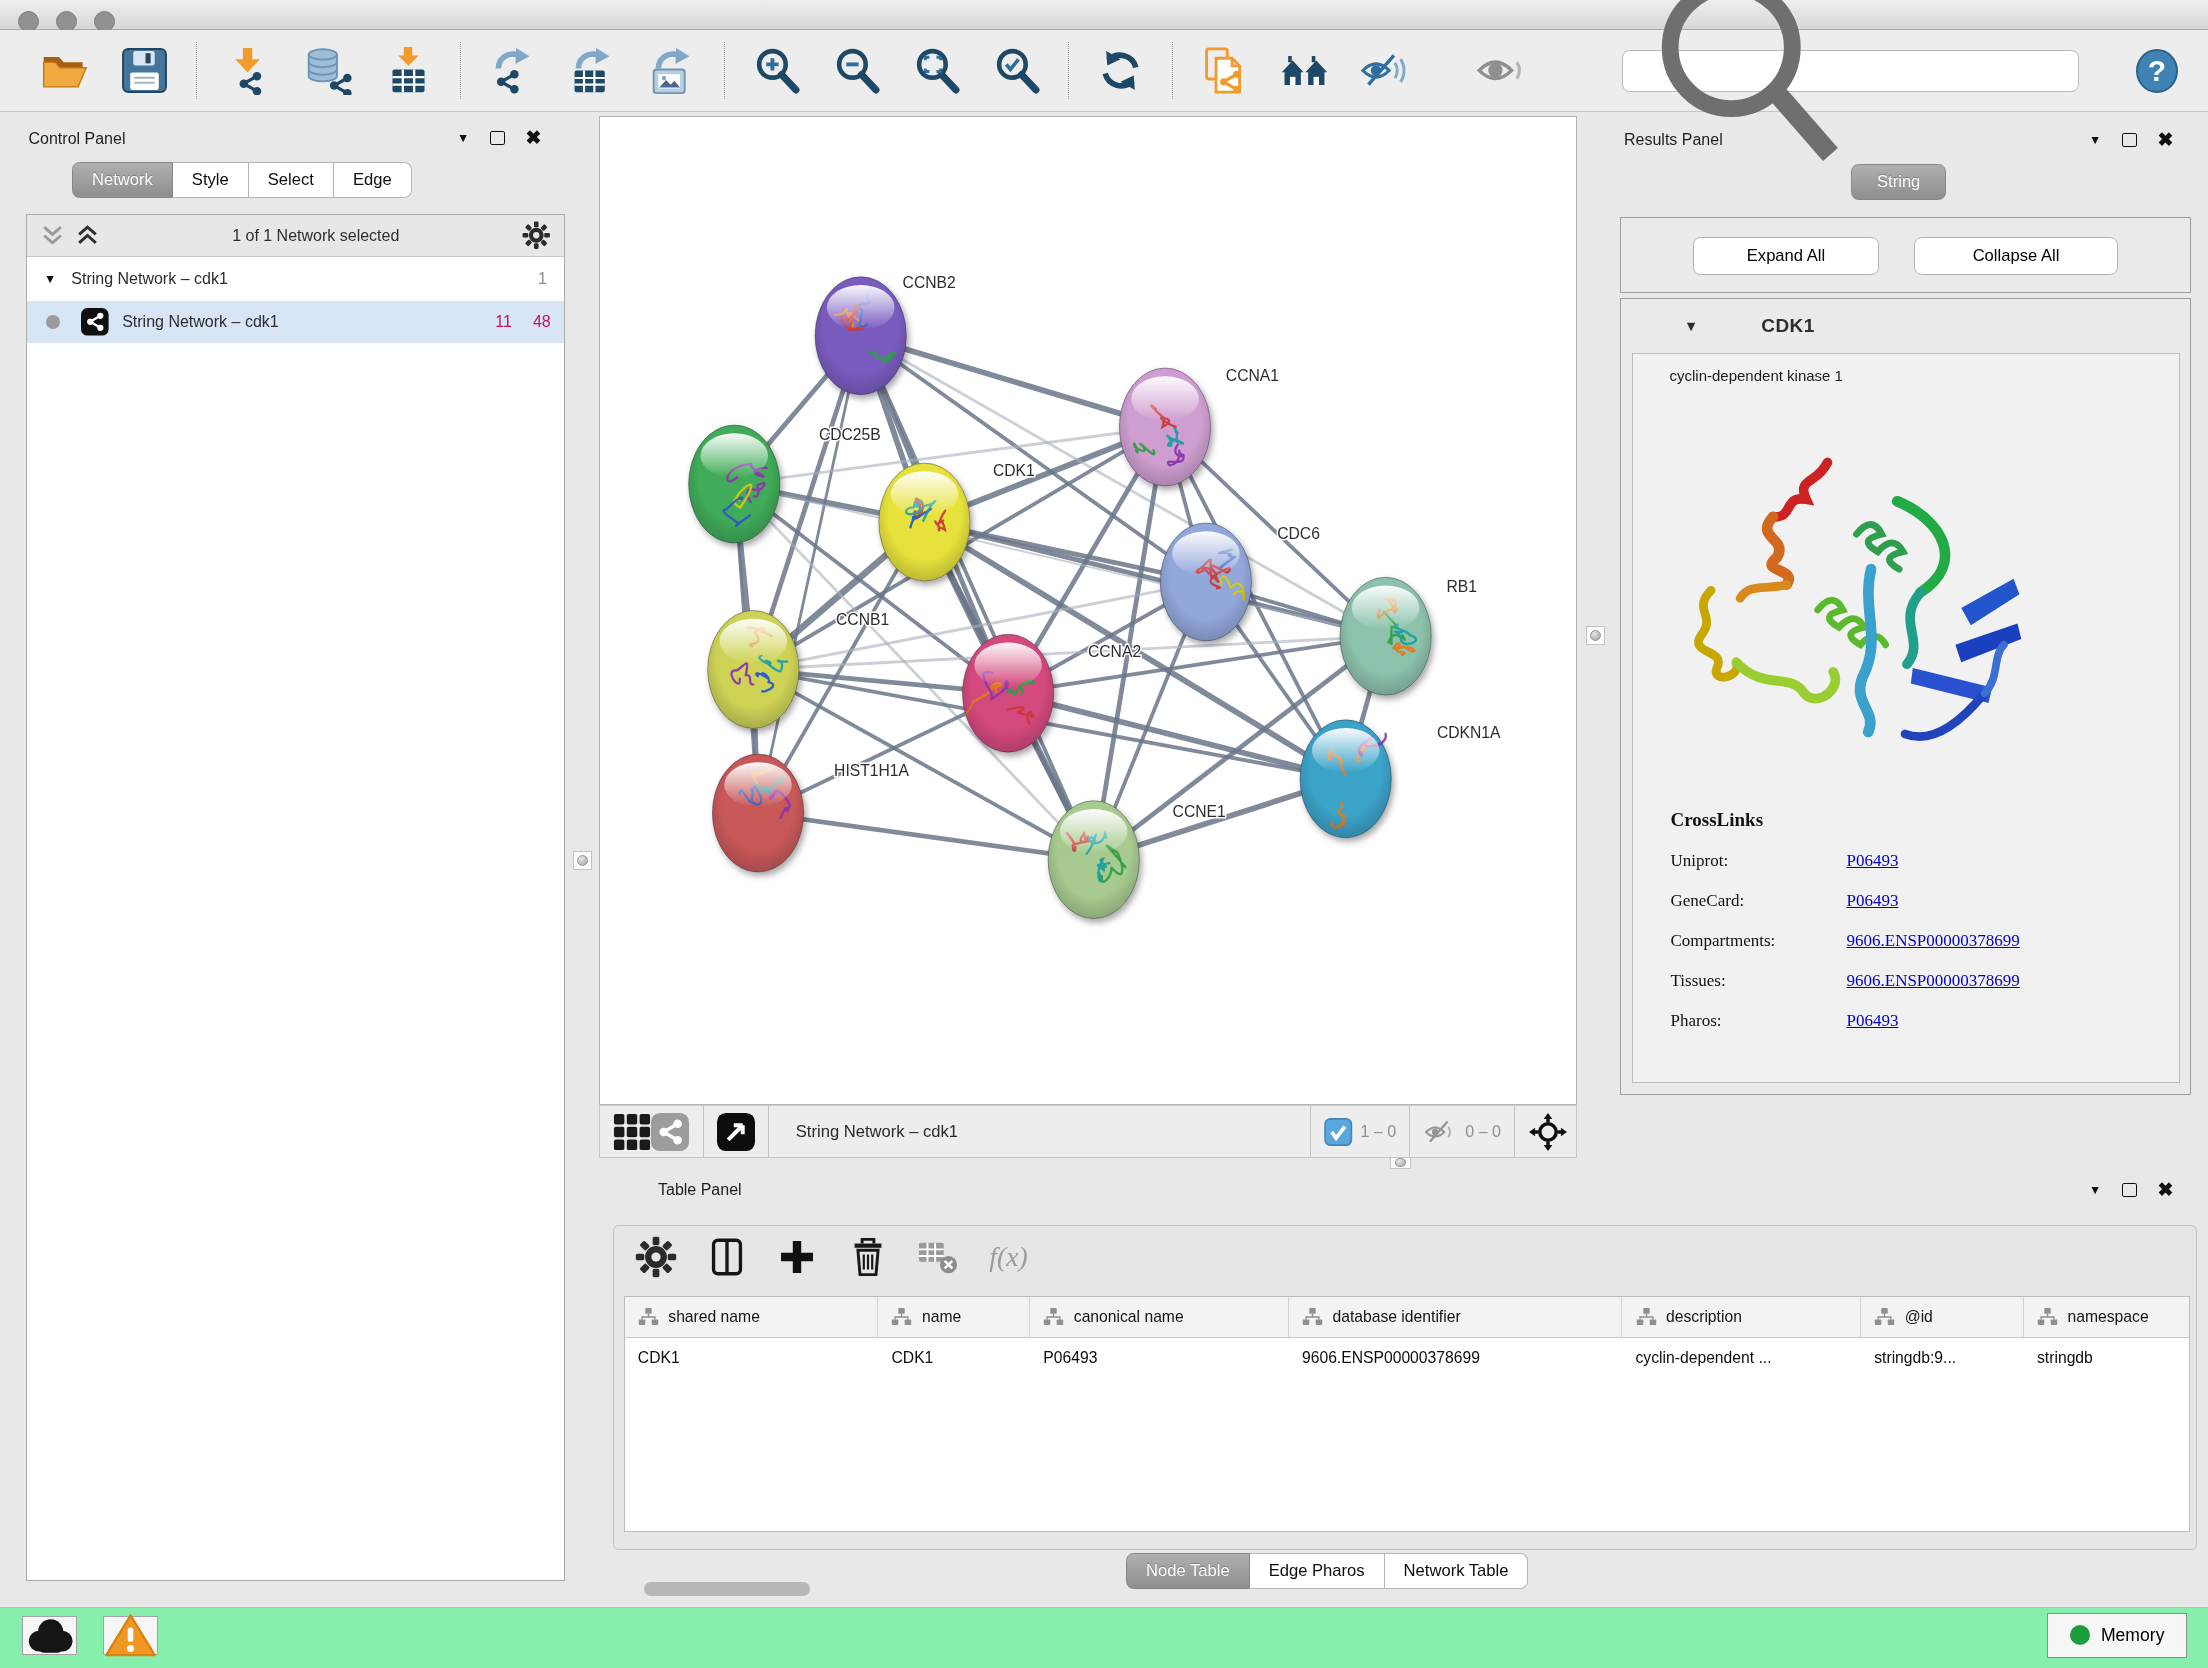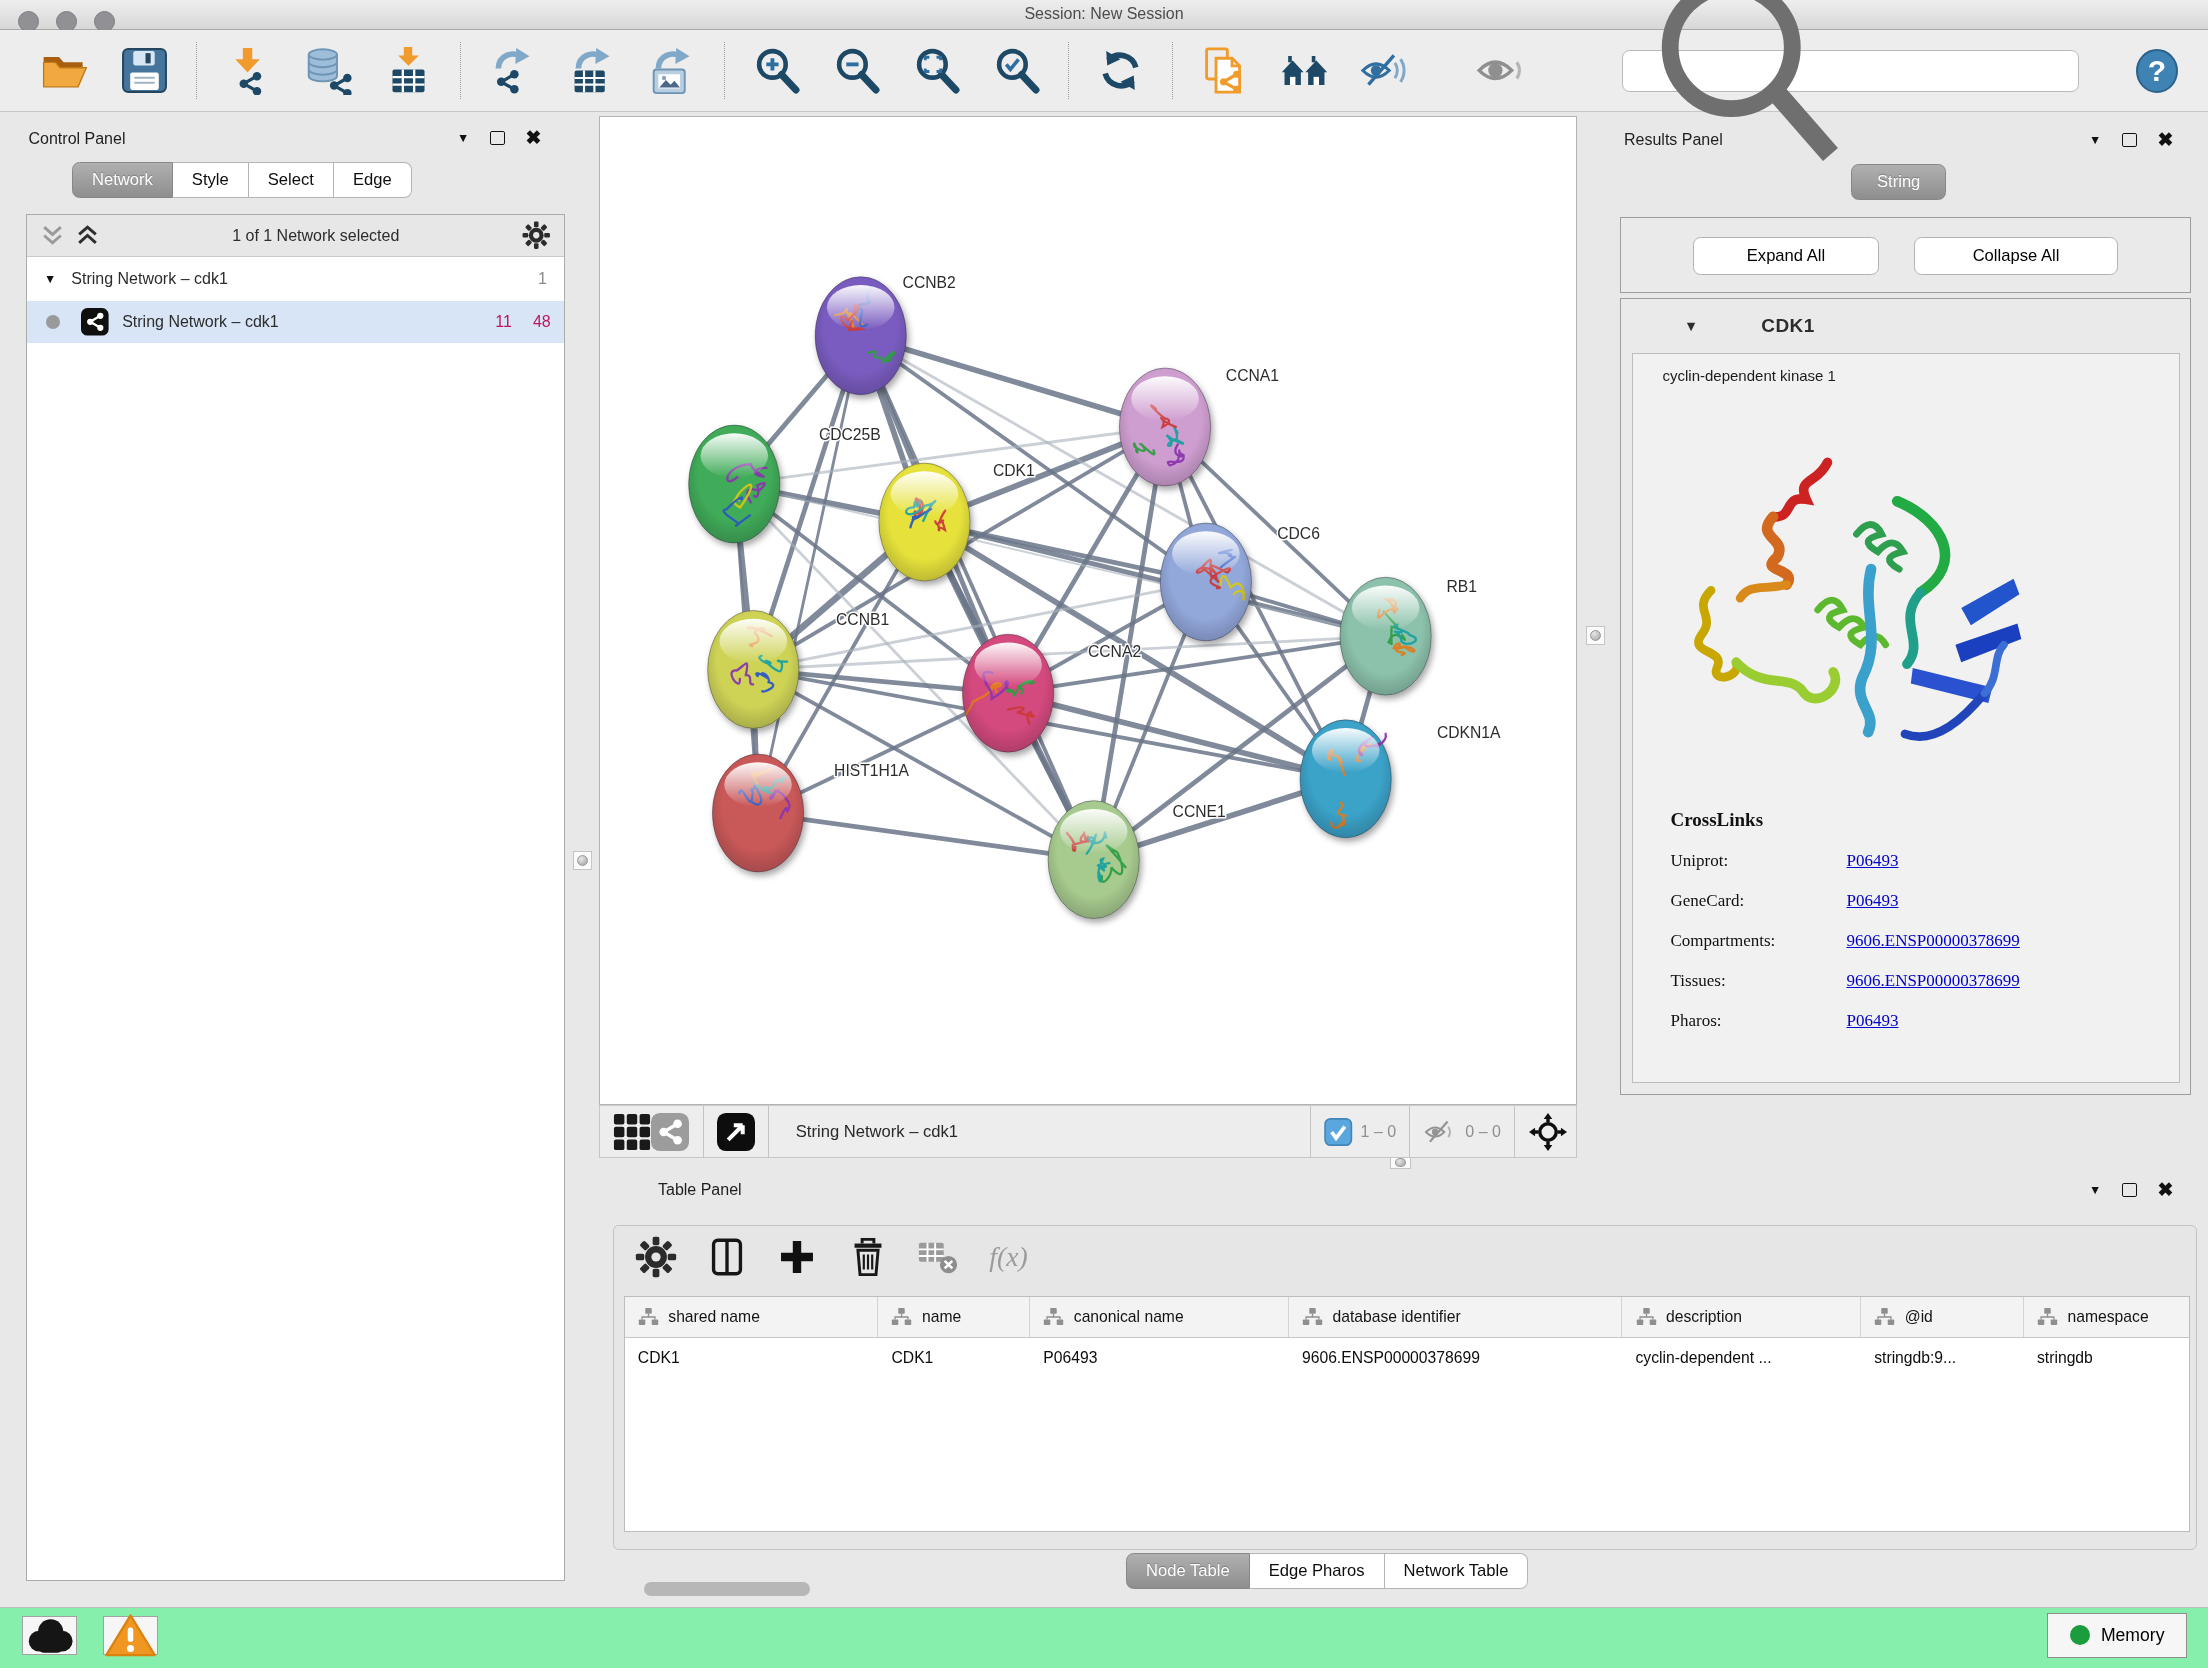--- a/index.html
+++ b/index.html
@@ -93,21 +93,21 @@
   .rp-btn { position:absolute; height:38px; background:#fff; border:1px solid #b2b2b2;
     border-radius:7.6px; font-size:16.6px; font-family:"Liberation Sans",sans-serif; cursor:pointer; }
   .rp-box2 { left:1620px; top:298px; width:571px; height:797px; background:#eaeaea;
     border:1px solid #9d9d9d; }
   .rp-gene-head { position:absolute; left:0; top:0; width:100%; height:53px; display:flex;
     align-items:center; cursor:pointer; }
   .rp-gene-head .caret { margin-left:63px; font-size:14.3px; }
   .rp-gene-head .g { margin-left:63px; font-size:19px; font-weight:bold; letter-spacing:0.5px; }
   .rp-card { position:absolute; left:10.5px; top:54px; width:548px; height:730px;
     background:#f1f1f1; border:1px solid #bdbdbd; }
-  .rp-desc { position:absolute; left:30px; top:13.3px; font-size:15px; color:#1c1c1c; }
+  .rp-desc { position:absolute; left:37px; top:13.3px; font-size:15px; color:#1c1c1c; }
   .protein-wrap { position:absolute; left:38px; top:91px; width:371px; height:320px; }
   .crosslinks { position:absolute; left:38px; top:455px; font-family:"Liberation Serif",serif; }
   .crosslinks .cl-title { font-size:19px; font-weight:bold; color:#111; }
   .cl-row { display:flex; margin-top:20px; font-size:17px; }
   .cl-row .l { width:176px; color:#111; }
   .cl-row a { color:#0000cc; text-decoration:underline; }
 
   
   .tp-title { left:620px; top:1181px;margin-left:38px; }
   .tp-icons { left:2089px; top:1183px; width:114px; display:flex; gap:21px; align-items:center; }
@@ -150,21 +150,20 @@
 </style>
 </head>
 <body>
 
 <div class="window">
 
   <div class="titlebar">
     <span class="traffic" style="left:18px"></span>
     <span class="traffic" style="left:56px"></span>
     <span class="traffic" style="left:94px"></span>
-    <div class="win-title">Session: New Session</div>
   </div>
 
   <div class="toolbar" id="main-toolbar">
     <div class="tb-group">
         <button class="tb-btn">
           <span style="display: inline-flex; width: 49px; height: 49px;">
             <svg viewBox="0 0 54 48">
               <path d="M4 9h17l5 6h21v6H4z" fill="#a85f10"></path>
               <path d="M4 42V15h13l5 6h29l-9 21z" fill="#f2a841" stroke="#c07a14" stroke-width="1.5"></path>
             </svg>

